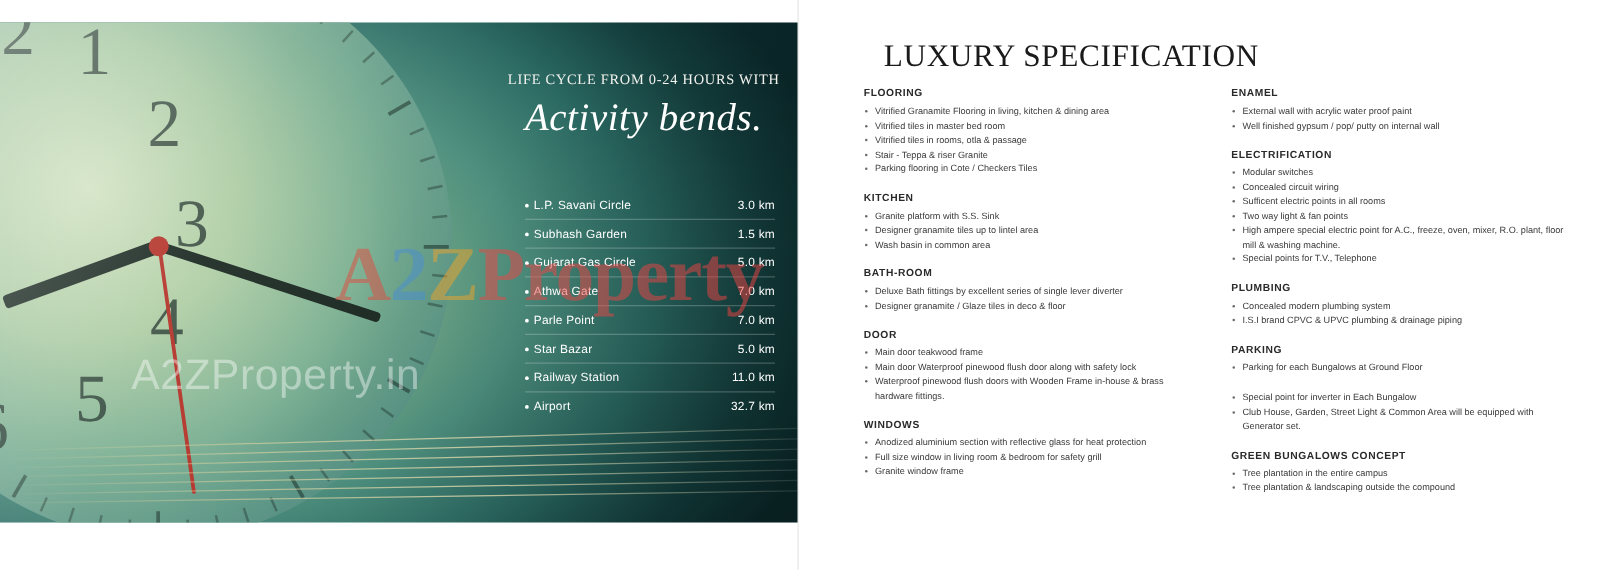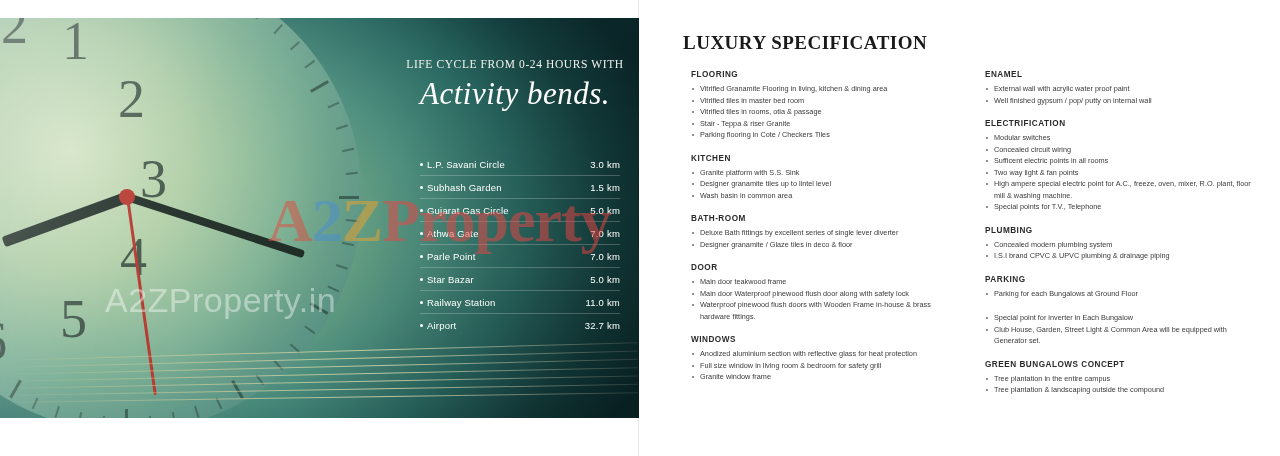--- a/index.html
+++ b/index.html
@@ -34,21 +34,20 @@
 
   .left-panel {
     position: absolute;
     left: 0;
     top: 18px;
     width: 638px;
     height: 400px;
     background:
       radial-gradient(ellipse 520px 360px at 26% 52%, #9dbf8f 0%, #7fae86 22%, #4e8f7e 48%, #2b6a63 68%, #14403f 86%, #0c2b2d 100%);
     overflow: hidden;
-    padding-left: 12px;
   }
 
   
   .panel-wash {
     position: absolute;
     inset: 0;
     background: linear-gradient(115deg, rgba(255,255,255,0.30) 0%, rgba(255,255,255,0.06) 30%, rgba(0,0,0,0.0) 55%, rgba(0,0,0,0.28) 100%);
     pointer-events: none;
   }
 
@@ -231,27 +230,27 @@
   .right-page {
     position: relative;
     width: 642px;
     height: 456px;
     background: #ffffff;
     padding: 0;
   }
 
   .spec-title {
     position: absolute;
-    left: 44px;
+    left: 68px;
     top: 32px;
     font-family: "Liberation Serif", serif;
-    font-size: 19px;
+    font-size: 25px;
     letter-spacing: 0.5px;
     color: #1a1a1a;
-    font-weight: 700;
+    font-weight: 400;
   }
 
   .cols {
     position: absolute;
     left: 52px;
     top: 70px;
     width: 560px;
     display: flex;
     gap: 28px;
   }
@@ -562,21 +561,21 @@
               <li>Vitrified tiles in master bed room</li>
               <li>Vitrified tiles in  rooms, otla &amp; passage</li>
               <li>Stair - Teppa &amp; riser  Granite</li>
               <li>Parking flooring in Cote / Checkers Tiles</li>
             </ul>
           </div>
           <div class="sec">
             <div class="sec-head">KITCHEN</div>
             <ul>
               <li>Granite platform with S.S. Sink</li>
-              <li>Designer granamite tiles up to lintel level</li>
+              <li>Designer granamite tiles up to lintel area</li>
               <li>Wash basin in common area</li>
             </ul>
           </div>
           <div class="sec">
             <div class="sec-head">BATH-ROOM</div>
             <ul>
               <li>Deluxe Bath fittings by excellent series of single lever diverter</li>
               <li>Designer granamite / Glaze tiles in deco &amp; floor</li>
             </ul>
           </div>

